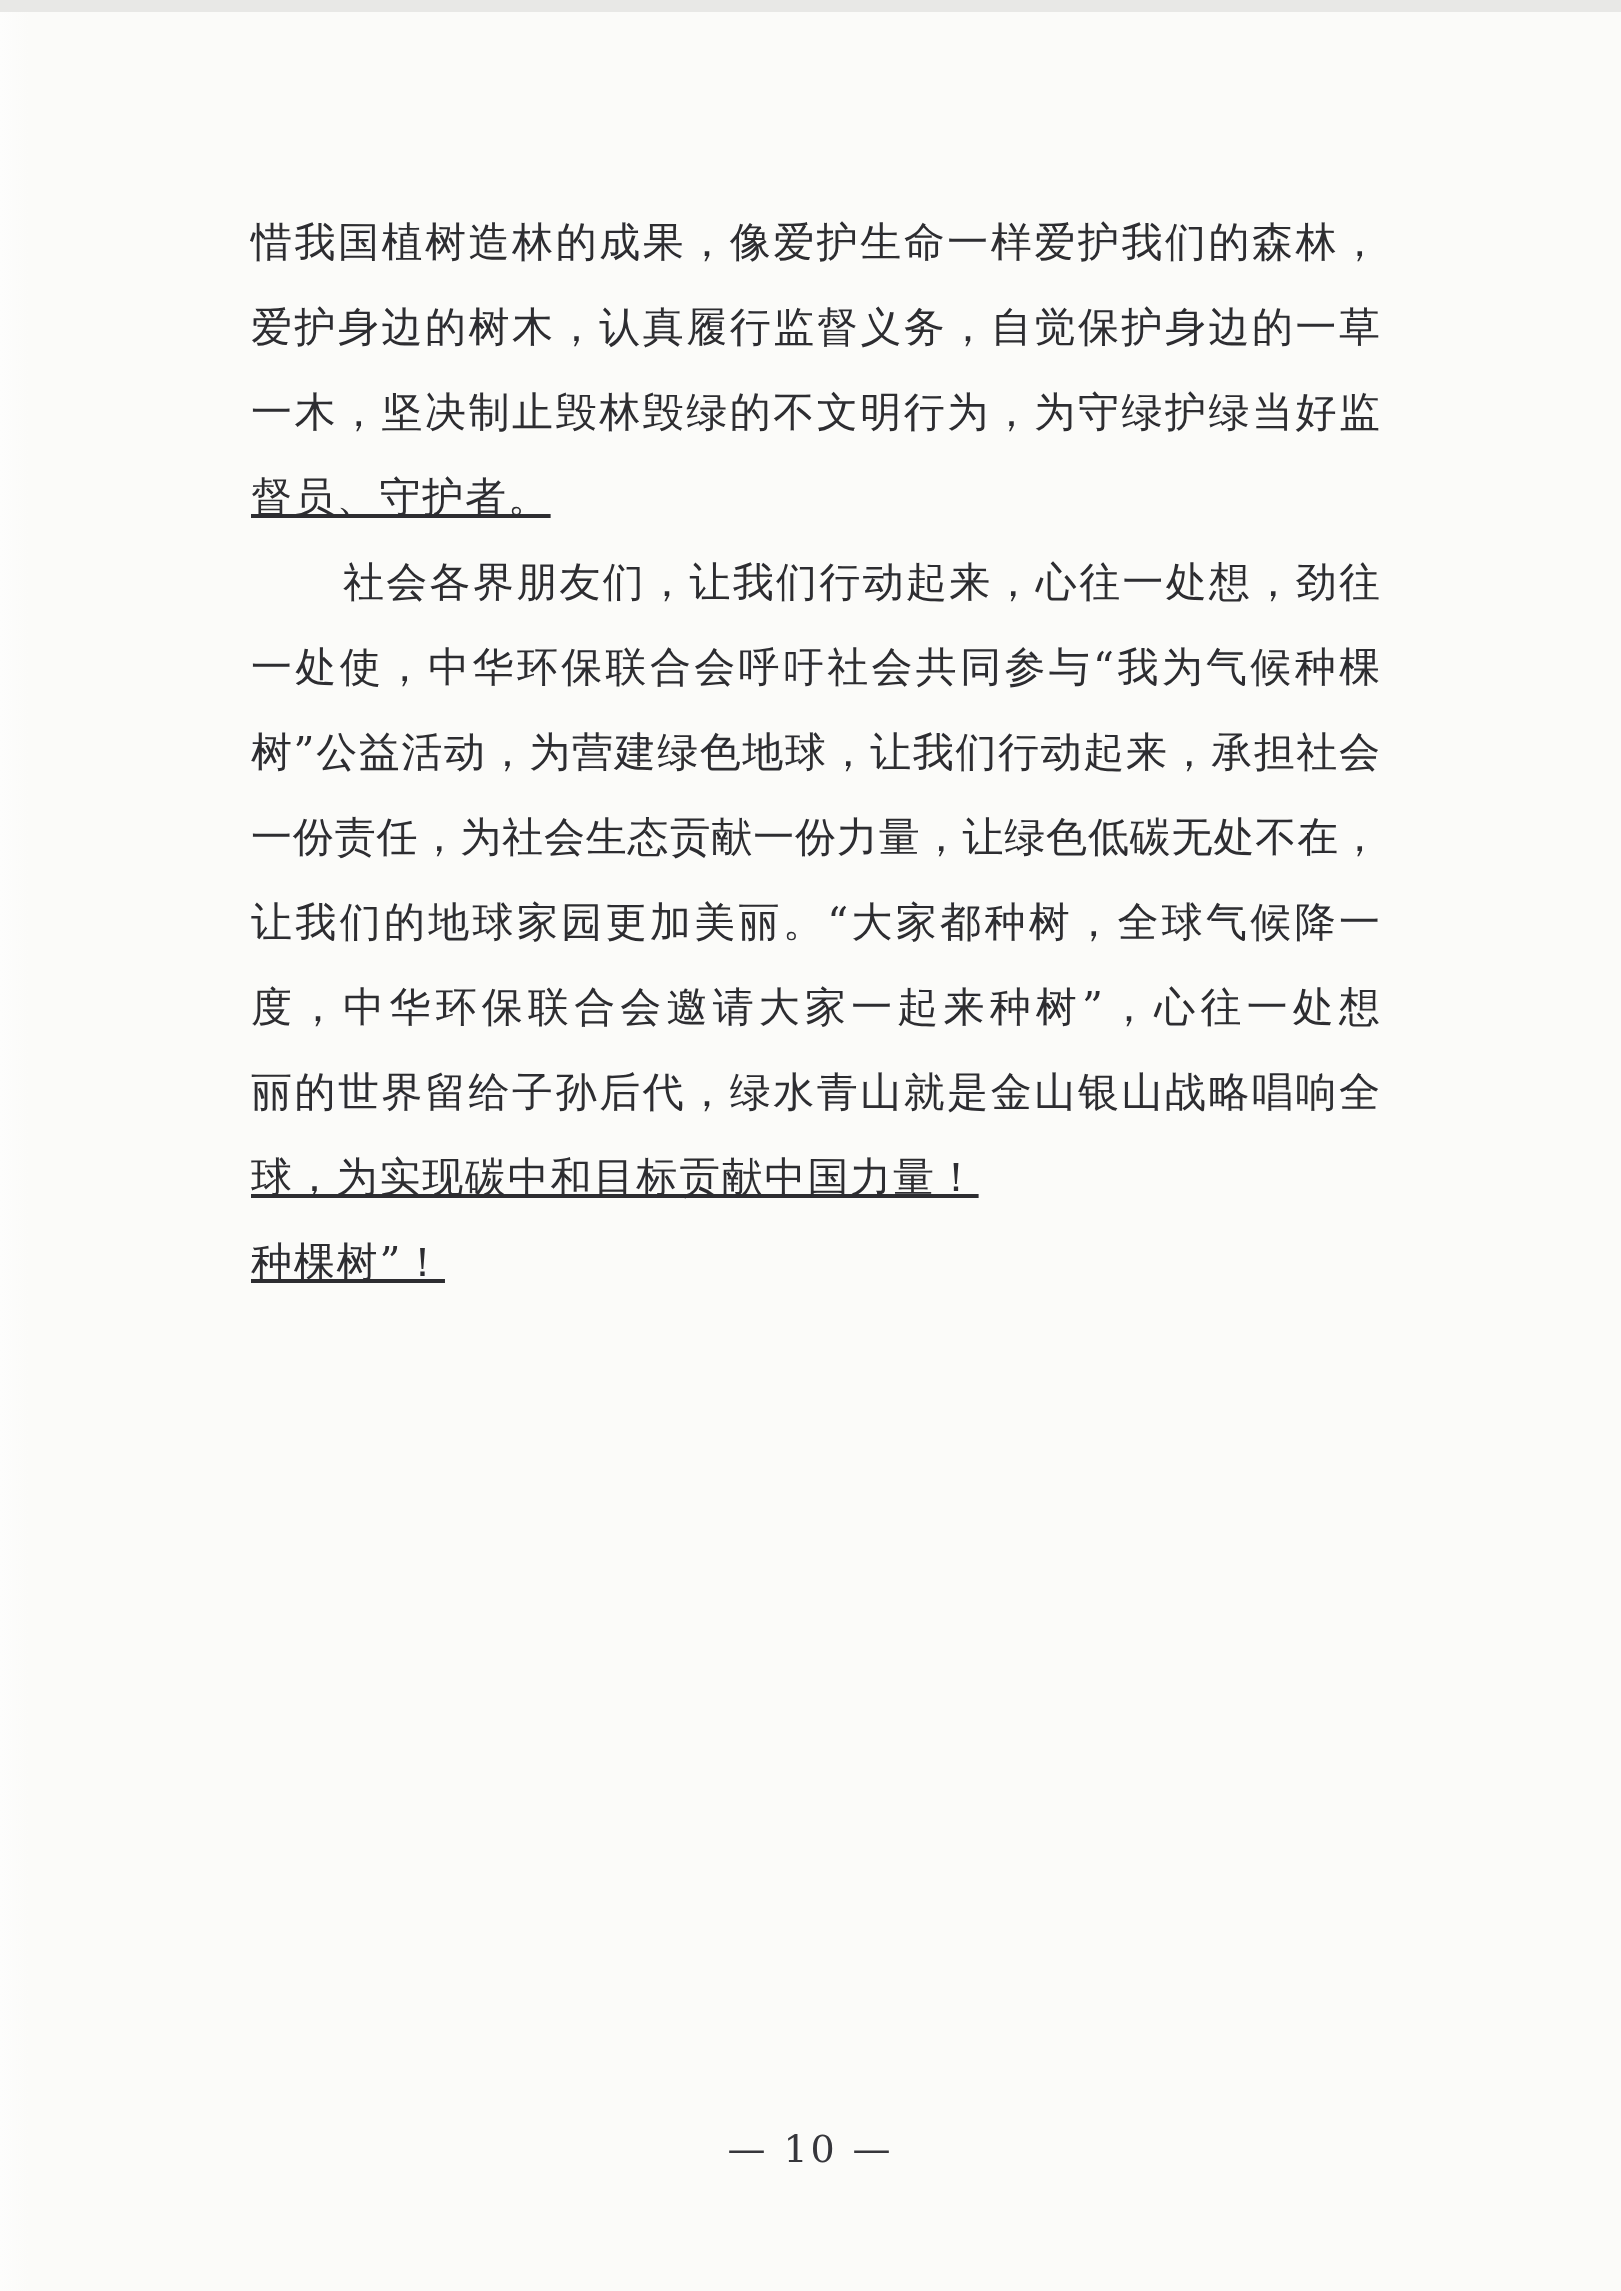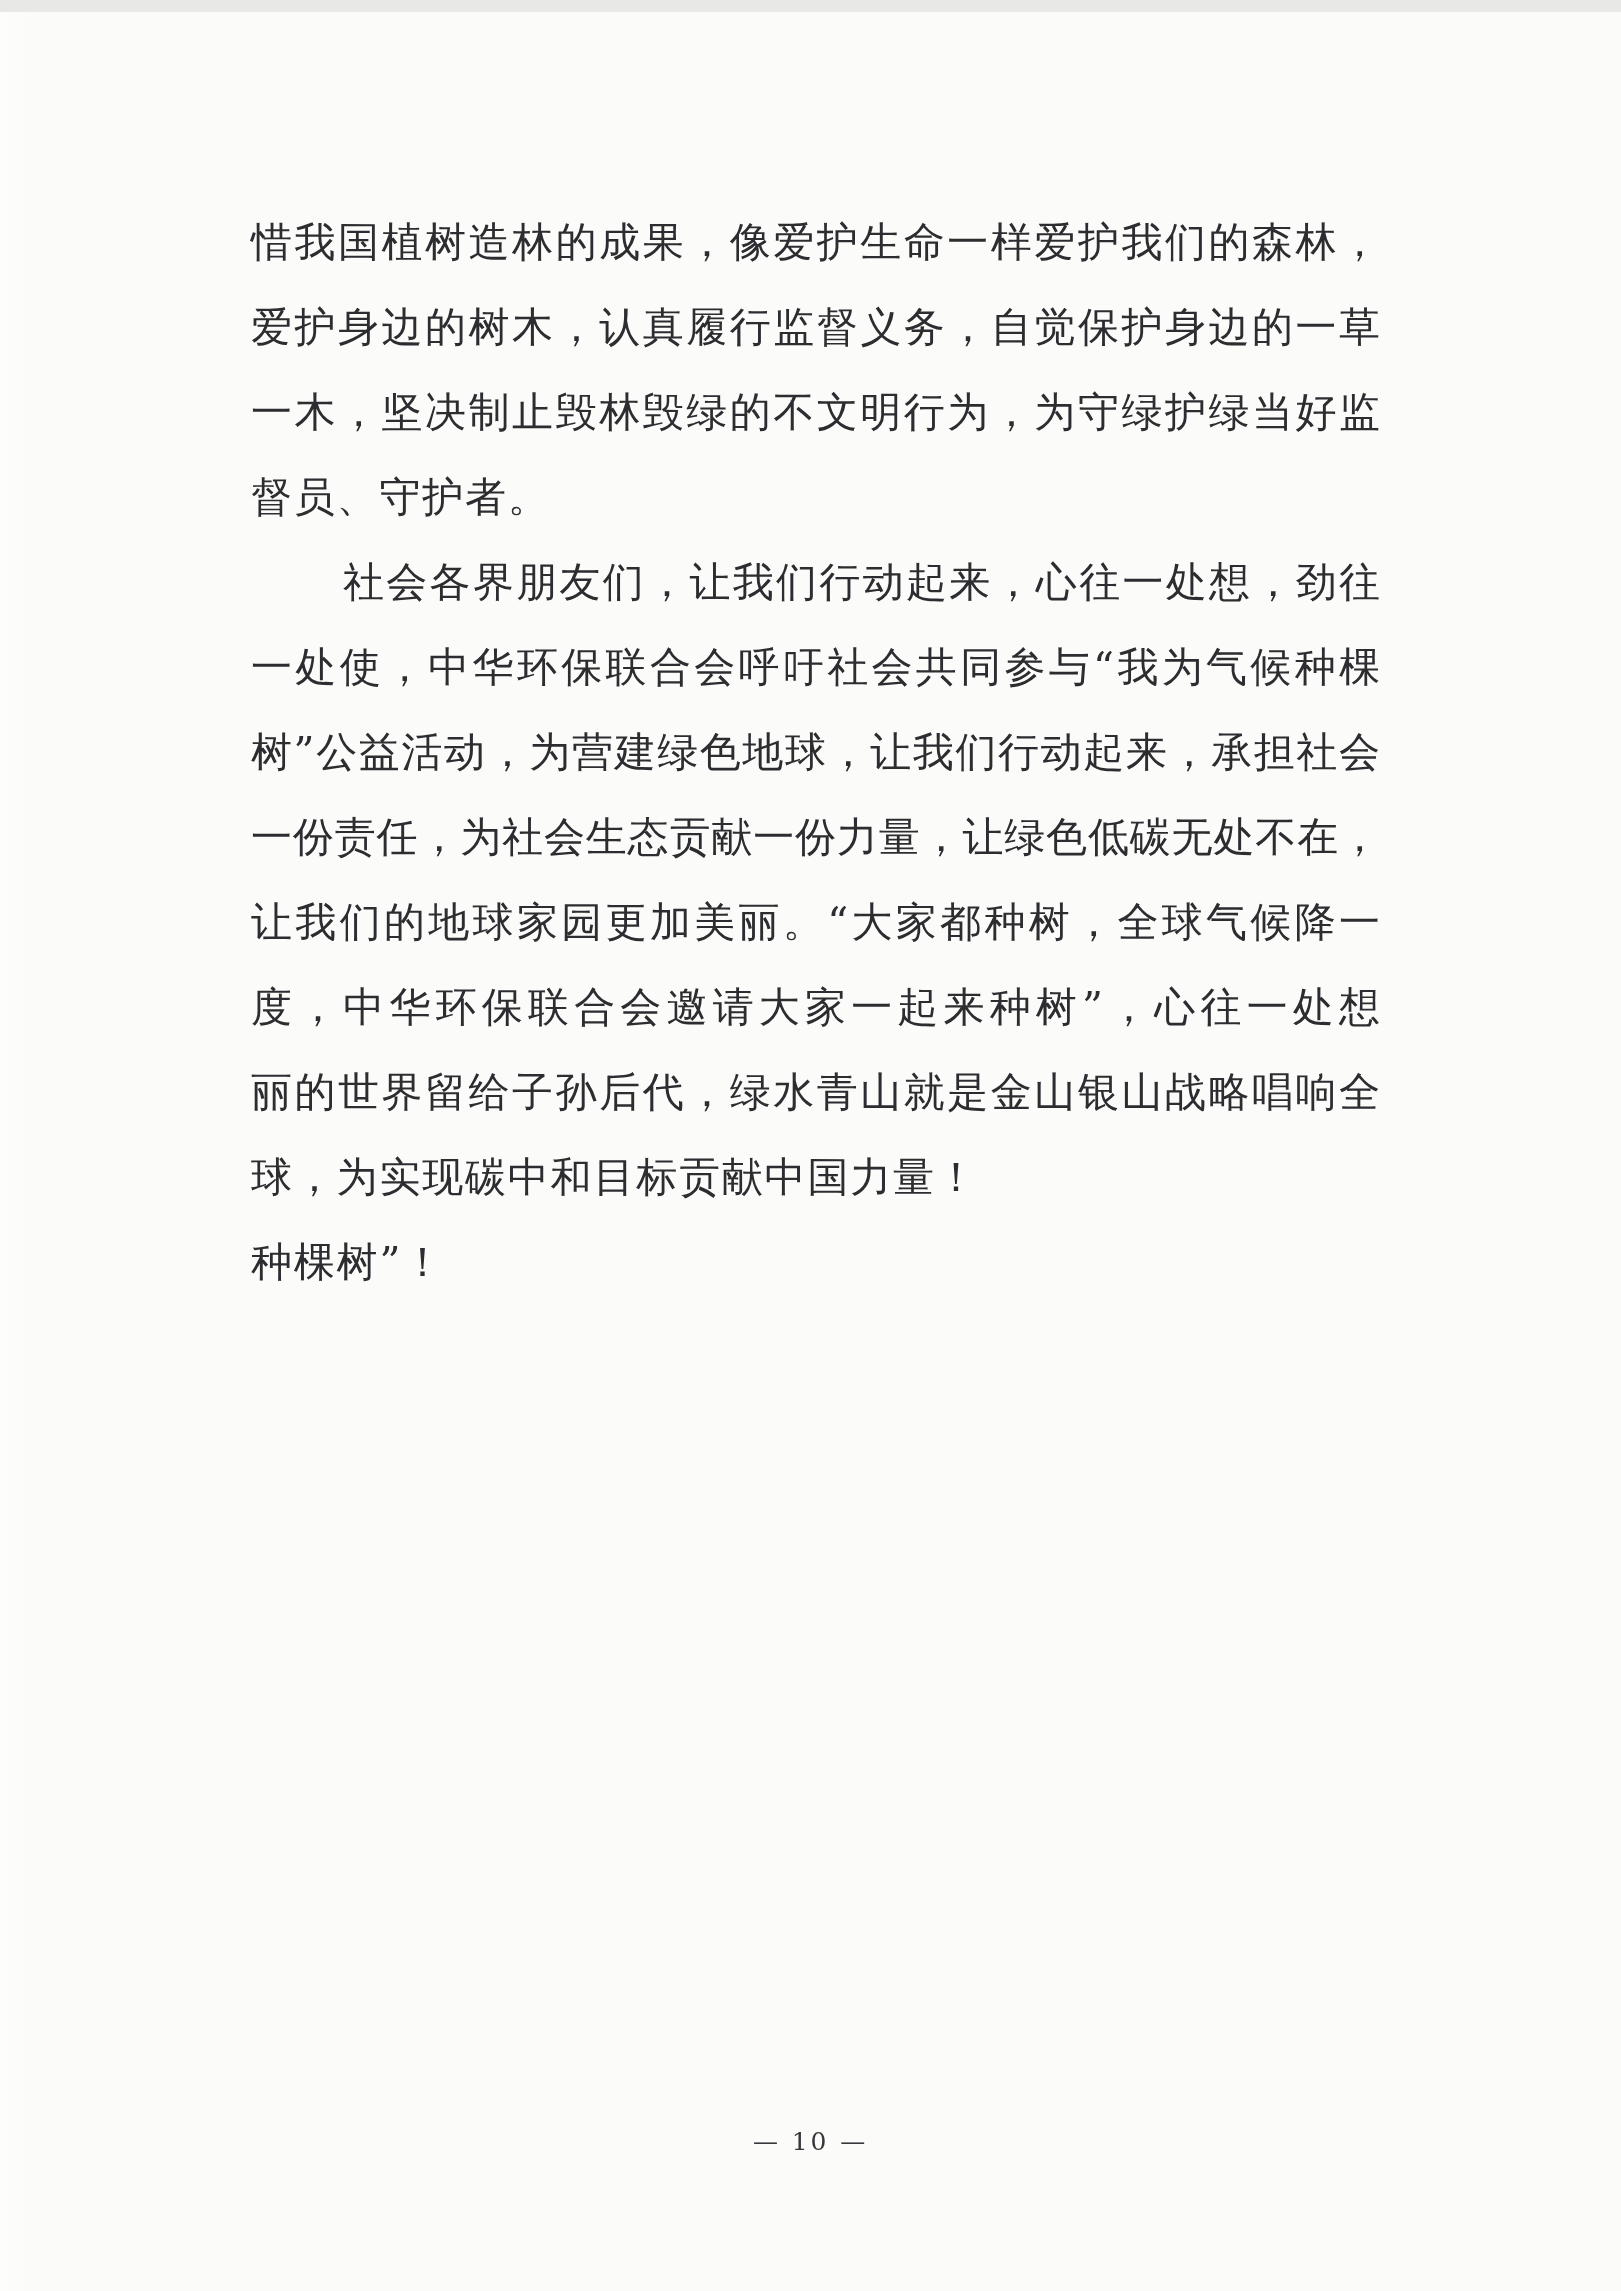--- a/index.html
+++ b/index.html
@@ -34,31 +34,32 @@
     white-space: nowrap;
     font-weight: 400;
   }
   .line.indent {
     text-indent: 92px;
   }
   .line.para-end {
     text-align: center;
     text-align-last: left;
     letter-spacing: 1.8px;
+    text-decoration: underline;
   }
   .footer {
     position: absolute;
     left: 0;
     top: 2115px;
     width: 1621px;
     text-align: center;
   }
   .page-number {
     display: inline-block;
-    font-size: 25px;
+    font-size: 38px;
     letter-spacing: 2.9px;
     color: #36363b;
     font-family: "DejaVu Serif", "Liberation Serif", serif;
   }
 </style>
 </head>
 <body>
 
 <div class="page">
 

